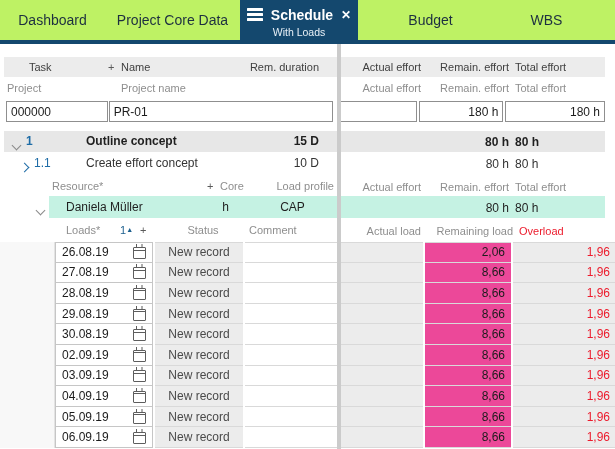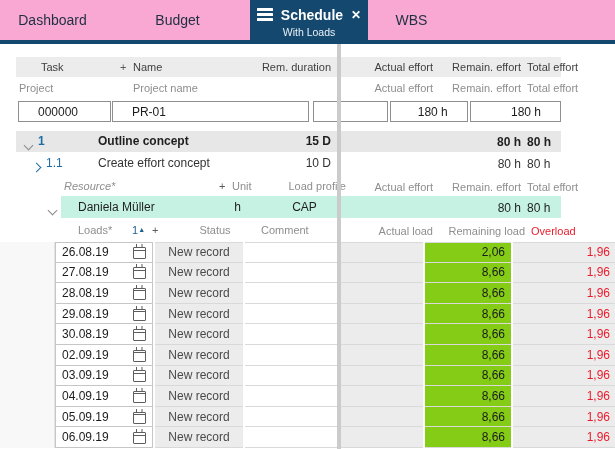--- a/index.html
+++ b/index.html
@@ -1,37 +1,37 @@
 <!DOCTYPE html>
 <html><head>
 <meta charset="utf-8">
 <style>
   html,body{margin:0;padding:0;background:#fff;}
   .screen{position:relative;width:615px;height:449px;overflow:hidden;background:#fff;
           font-family:"Liberation Sans",sans-serif;color:#2b2b2b;}
 
   
-  .tabbar{position:absolute;top:0;left:0;width:615px;height:40px;display:flex;background:#f9a8d4;}
+  .tabbar{position:absolute;top:0;left:0;width:615px;height:40px;display:flex;background:#bef264;}
   .tab{display:flex;align-items:center;justify-content:center;height:40px;
        font-size:14px;color:#1d2f40;cursor:pointer;}
   .tab.t0{width:105px}.tab.t1{width:135px}.tab.t2{width:145px}.tab.t4{width:87px}
   .tab-active{width:118px;background:#14486e;color:#fff;flex-direction:column;justify-content:center;}
   .tab-active .trow{display:flex;align-items:center;gap:8px;margin-top:2px;}
   .tab-active .tlabel{font-weight:700;font-size:14px;}
   .tab-active .tsub{font-size:10.5px;margin-top:1px;color:#e8f0f7;}
   .burger{display:inline-block;}
   .burger i{display:block;width:16px;height:2.5px;background:#fff;margin:2.5px 0;border-radius:0.5px;}
   .closex{font-size:12px;font-weight:700;line-height:1;}
   .tab-underline{position:absolute;top:40px;left:0;width:615px;height:4px;background:#14486e;}
 
   
   .vsplit{position:absolute;top:44px;bottom:0;left:337px;width:4px;background:#cbcbcb;z-index:6;}
 
   
-  .arow{position:absolute;left:16px;width:545px;}
+  .arow{position:absolute;left:4px;width:601px;}
   .rp{position:absolute;left:341px;top:0;height:100%;width:274px;display:flex;align-items:center;box-sizing:border-box;}
   .c-act{width:82px;text-align:right;padding-right:6px;box-sizing:border-box;}
   .c-rem{width:88px;text-align:right;padding-right:6px;box-sizing:border-box;}
   .c-tot{width:104px;text-align:left;padding-right:16px;box-sizing:border-box;}
 
   .hdr-dark{font-size:11px;color:#3f3f3f;}
   .hdr-gray{font-size:11px;color:#8e8e8e;}
 
   
   .hband1{top:57px;height:20px;background:#ececec;display:flex;align-items:center;}
@@ -41,21 +41,21 @@
   .h-dur{position:absolute;left:205px;width:110px;text-align:right;}
 
   
   .hband2{top:77px;height:21px;background:#fff;display:flex;align-items:center;}
   .h2-proj{position:absolute;left:3px;}
   .h2-pname{position:absolute;left:117px;}
 
   
   .inrow{top:99px;height:25px;display:flex;align-items:center;}
   .ibox{height:21px;border:1px solid #8f8f8f;background:#fff;font-size:12px;color:#1c1c1c;
-        display:flex;align-items:center;padding:0 19px;box-sizing:border-box;}
+        display:flex;align-items:center;padding:0 4px;box-sizing:border-box;}
   .ib-id{margin-left:2px;width:104px;}
   .ib-name{margin-left:1px;width:230px;}
   .ib-act{margin-left:4px;width:82px;justify-content:flex-end;}
   .ib-rem{margin-left:2px;width:86px;justify-content:flex-end;}
   .ib-tot{margin-left:2px;width:102px;justify-content:flex-end;}
 
   
   .trow{height:21px;font-size:12px;}
   .trow1{top:131px;background:#e7e7e7;font-weight:700;color:#1f1f1f;}
   .trow2{top:153px;background:#fff;color:#333;}
@@ -66,21 +66,21 @@
   .trow .rp{top:3px;height:15px;}
 
   
   .chev-down{display:inline-block;width:6px;height:6px;border-right:1.6px solid #8a8a8a;
              border-bottom:1.6px solid #8a8a8a;transform:rotate(45deg);}
   .chev-right{display:inline-block;width:6px;height:6px;border-right:1.6px solid #1e6ca6;
               border-bottom:1.6px solid #1e6ca6;transform:rotate(-45deg);}
 
   
   .reshdr{top:176px;height:20px;background:#fff;}
-  .r-res{position:absolute;left:48px;top:4px;font-style:italic;}
+  .r-res{position:absolute;left:48px;top:4px;}
   .r-plus{position:absolute;left:203px;top:4px;color:#5a5a5a;}
   .r-unit{position:absolute;left:216px;top:4px;}
   .r-load{position:absolute;left:230px;top:4px;width:100px;text-align:right;}
   .reshdr .rp{top:4px;height:13px;}
 
   
   .drow{top:196px;height:22px;font-size:12px;color:#1f1f1f;}
   .drow .hl{position:absolute;left:45px;right:0;top:0;bottom:0;background:#c5f2e3;}
   .d-chev{position:absolute;left:33px;top:7px;}
   .d-name{position:absolute;left:62px;top:4px;}
@@ -104,56 +104,59 @@
   .ld-row{display:flex;flex:1;font-size:12px;align-items:stretch;background:#fff;}
   .ld-row > div{box-sizing:border-box;display:flex;align-items:center;}
   .ld-gutter{width:55px;background:#f8f8f8;border-right:1px solid #e3e3e3;}
   .ld-date{width:98px;background:#fff;border:1px solid #c6c6c6;border-top:none;
            justify-content:space-between;padding:0 6px;color:#1c1c1c;}
   .ld-row:first-child .ld-date{border-top:1px solid #c6c6c6;}
   .gap2{width:2px;}.gap4{width:4px;}
   .ld-status{width:88px;background:#ececec;border-bottom:1px solid #d9d9d9;justify-content:center;color:#4a4a4a;}
   .ld-comment{width:92px;background:#fff;border-bottom:1px solid #d9d9d9;}
   .ld-actual{width:82px;background:#ececec;border-bottom:1px solid #d9d9d9;}
-  .ld-remaining{width:86px;background:#84cc16;border-bottom:1px solid #d9d9d9;justify-content:flex-end;padding-right:6px;color:#1c1c1c;}
+  .ld-remaining{width:86px;background:#ec4899;border-bottom:1px solid #d9d9d9;justify-content:flex-end;padding-right:6px;color:#1c1c1c;}
   .ld-overload{width:102px;background:#ececec;border-bottom:1px solid #d9d9d9;justify-content:flex-end;padding-right:5px;color:#ec1c2d;}
   .ld-row:first-child .ld-status,.ld-row:first-child .ld-comment,.ld-row:first-child .ld-actual,
   .ld-row:first-child .ld-remaining,.ld-row:first-child .ld-overload{border-top:1px solid #d9d9d9;}
 
   
   .cal{position:relative;width:11px;height:10px;border:1.3px solid #5d5d5d;border-radius:1px;
        display:inline-block;margin-top:2px;}
   .cal::before{content:"";position:absolute;top:-4px;left:1.5px;width:1.8px;height:4px;background:#5d5d5d;
        box-shadow:5.5px 0 0 #5d5d5d;}
   .cal::after{content:"";position:absolute;top:1.5px;left:0;right:0;height:1px;background:#5d5d5d;}
 </style>
 </head>
 <body>
 
 <div class="screen">
 
   <div class="tabbar">
     <div class="tab t0">
       <span>Dashboard</span>
     </div>
-    <div class="tab t2">
-      <span>Budget</span>
+    <div class="tab t1">
+      <span>Project Core Data</span>
     </div>
     <div class="tab tab-active">
       <div class="trow">
         <span class="burger">
             <i></i>
             <i></i>
             <i></i>
           </span>
         <span class="tlabel">Schedule</span>
         <span class="closex">✕</span>
       </div>
       <div class="tsub">With Loads</div>
     </div>
+    <div class="tab t2">
+      <span>Budget</span>
+    </div>
     <div class="tab t4">
       <span>WBS</span>
     </div>
   </div>
   <div class="tab-underline"></div>
 
   <div class="vsplit"></div>
 
   <div class="arow hband1 hdr-dark">
     <span class="h-task">Task</span>
@@ -205,21 +208,21 @@
     <div class="rp">
       <span class="c-act"></span>
       <span class="c-rem">80 h</span>
       <span class="c-tot">80 h</span>
     </div>
   </div>
 
   <div class="arow reshdr hdr-gray">
     <span class="r-res">Resource*</span>
     <span class="r-plus">+</span>
-    <span class="r-unit">Unit</span>
+    <span class="r-unit">Core</span>
     <span class="r-load">Load profile</span>
     <div class="rp">
       <span class="c-act">Actual effort</span>
       <span class="c-rem">Remain. effort</span>
       <span class="c-tot">Total effort</span>
     </div>
   </div>
 
   <div class="arow drow">
     <div class="hl"></div>

